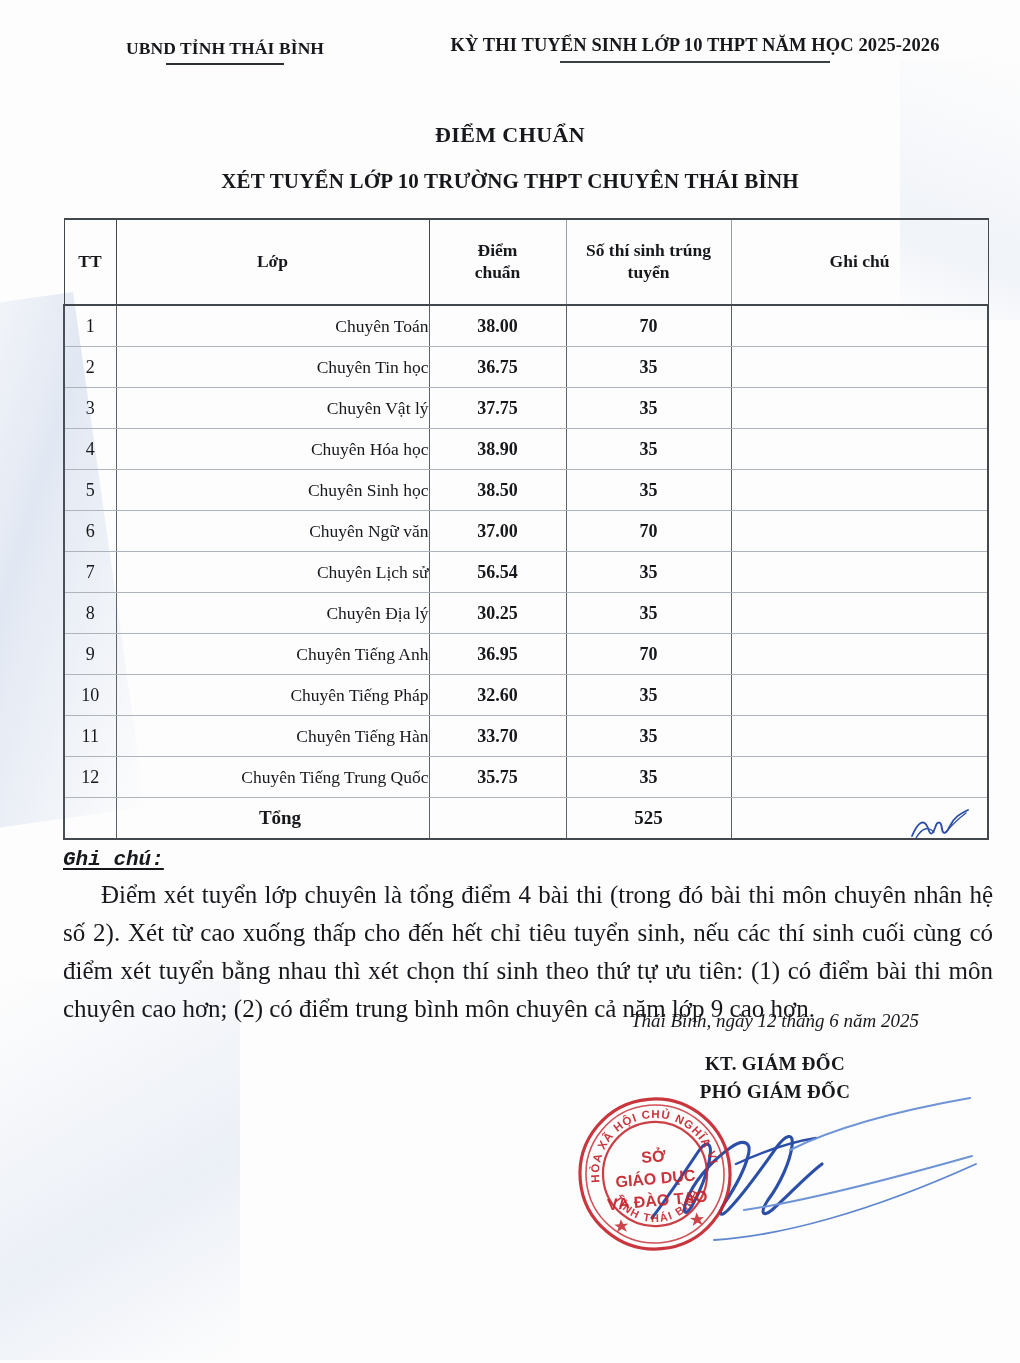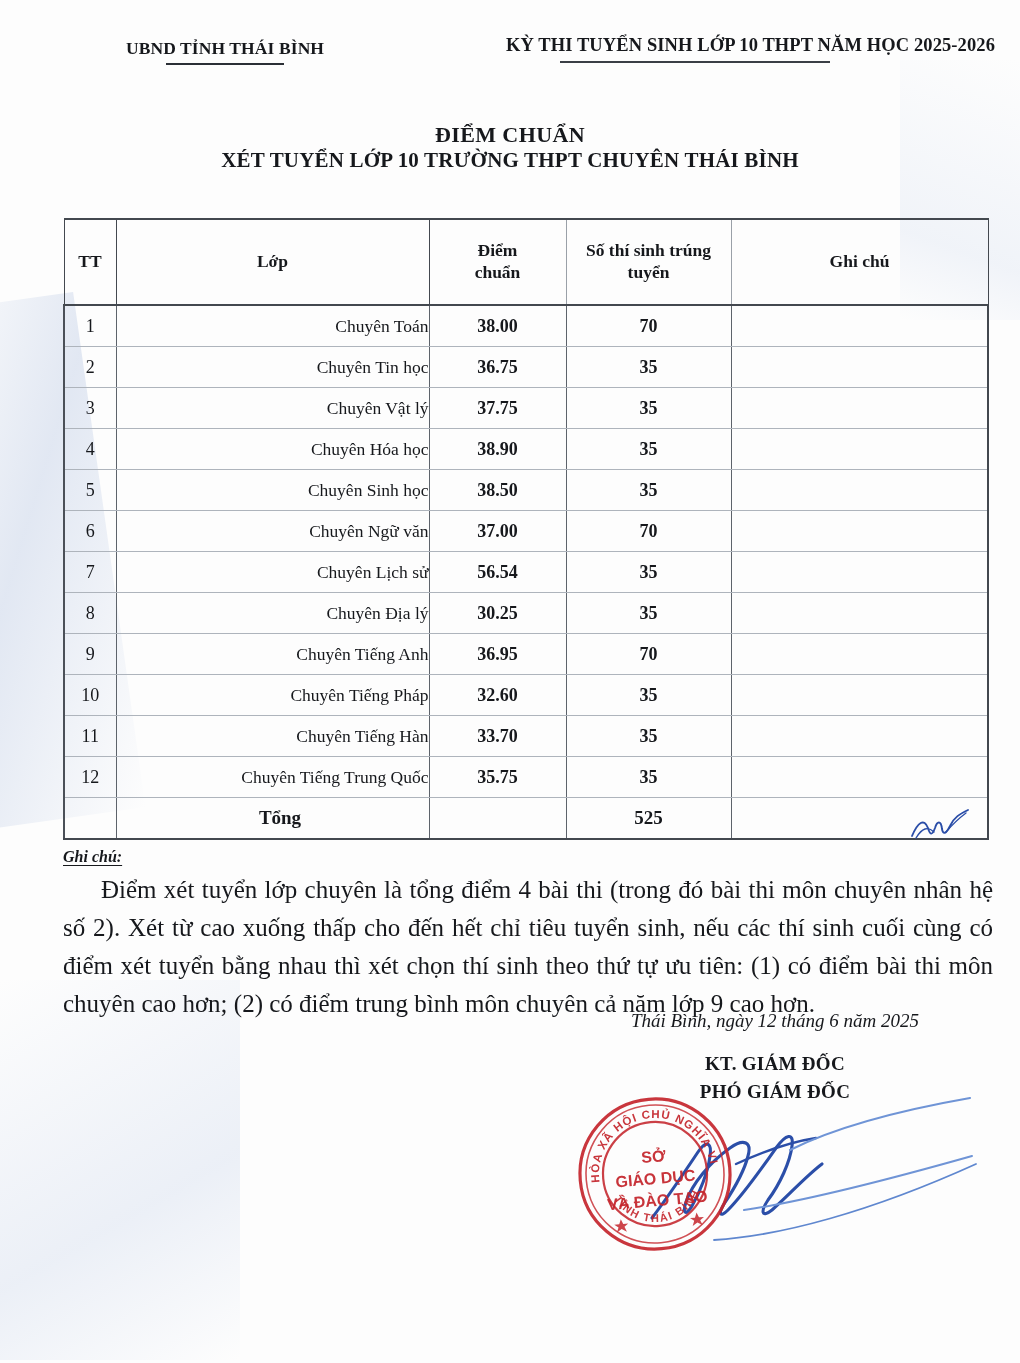--- a/index.html
+++ b/index.html
@@ -76,21 +76,21 @@
     width: 118px;
     height: 2px;
     background: #2b2f36;
     margin: 4px auto 0 auto;
   }
   .exam-block {
     position: absolute;
     left: 395px;
     top: 2px;
     width: 600px;
-    text-align: right;
+    text-align: center;
   }
   .exam-title {
     font-size: 18.5px;
     font-weight: bold;
     letter-spacing: .1px;
     white-space: nowrap;
   }
   .exam-rule {
     width: 270px;
     height: 2px;
@@ -108,20 +108,21 @@
   }
   .doc-title-main {
     font-size: 22px;
     font-weight: bold;
     letter-spacing: .4px;
   }
   .doc-title-sub {
     font-size: 21px;
     font-weight: bold;
     letter-spacing: .2px;
+    margin-top: 21px;
   }
 
   
   .score-table {
     position: absolute;
     left: 63px;
     top: 218px;
     width: 924px;
     border-collapse: collapse;
     table-layout: fixed;
@@ -217,25 +218,26 @@
   }
 
   
   .note {
     position: absolute;
     left: 63px;
     top: 848px;
     width: 930px;
   }
   .note-label {
-    font-size: 16px;
+    font-size: 21px;
     font-style: italic;
     font-weight: bold;
     text-decoration: underline;
     text-underline-offset: 3px;
+    font-family: Liberation Mono, monospace;
   }
   .note-body {
     margin-top: 5px;
     font-size: 25px;
     line-height: 1.52;
     text-align: justify;
     text-indent: 38px;
   }
 
   

